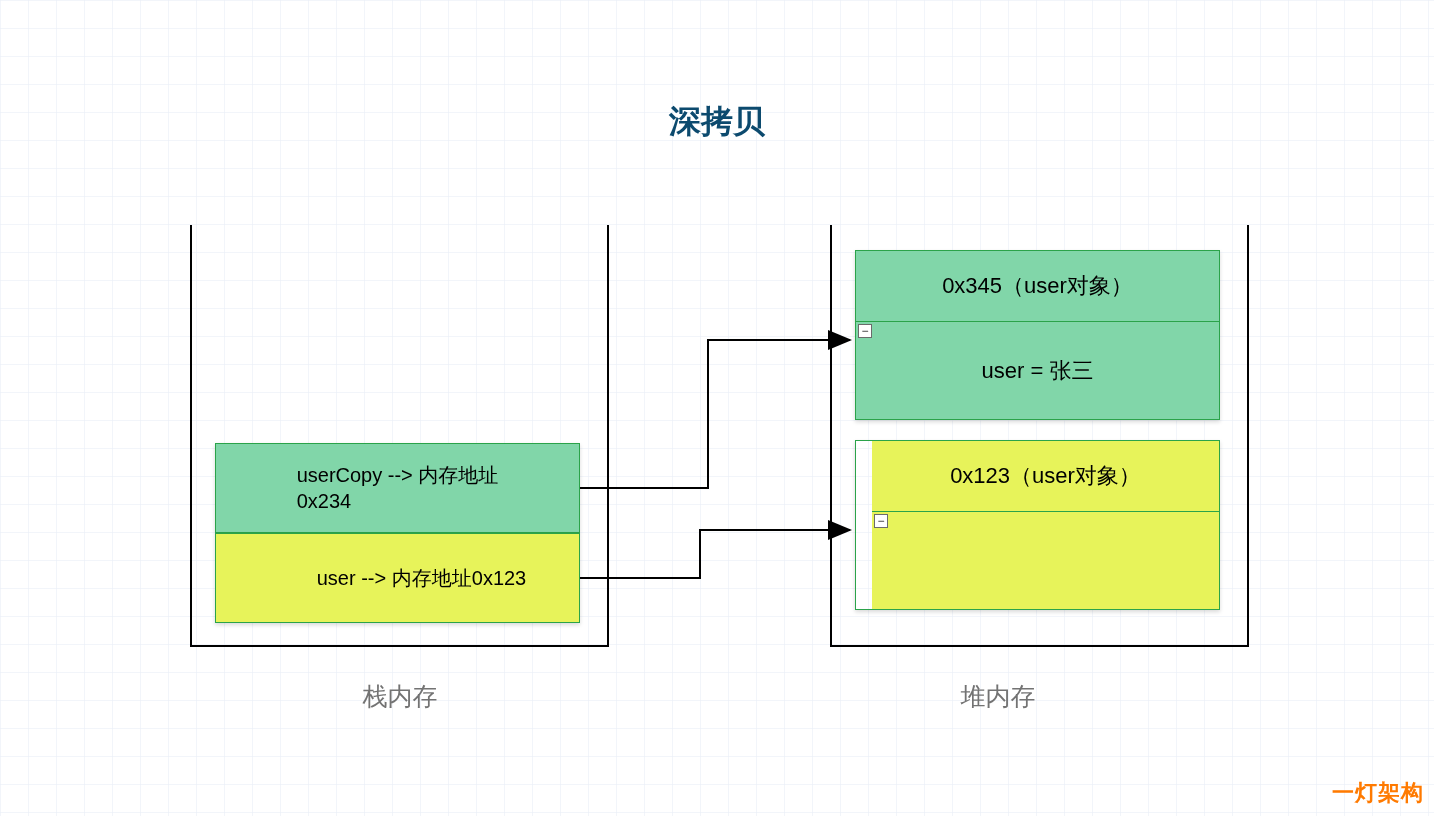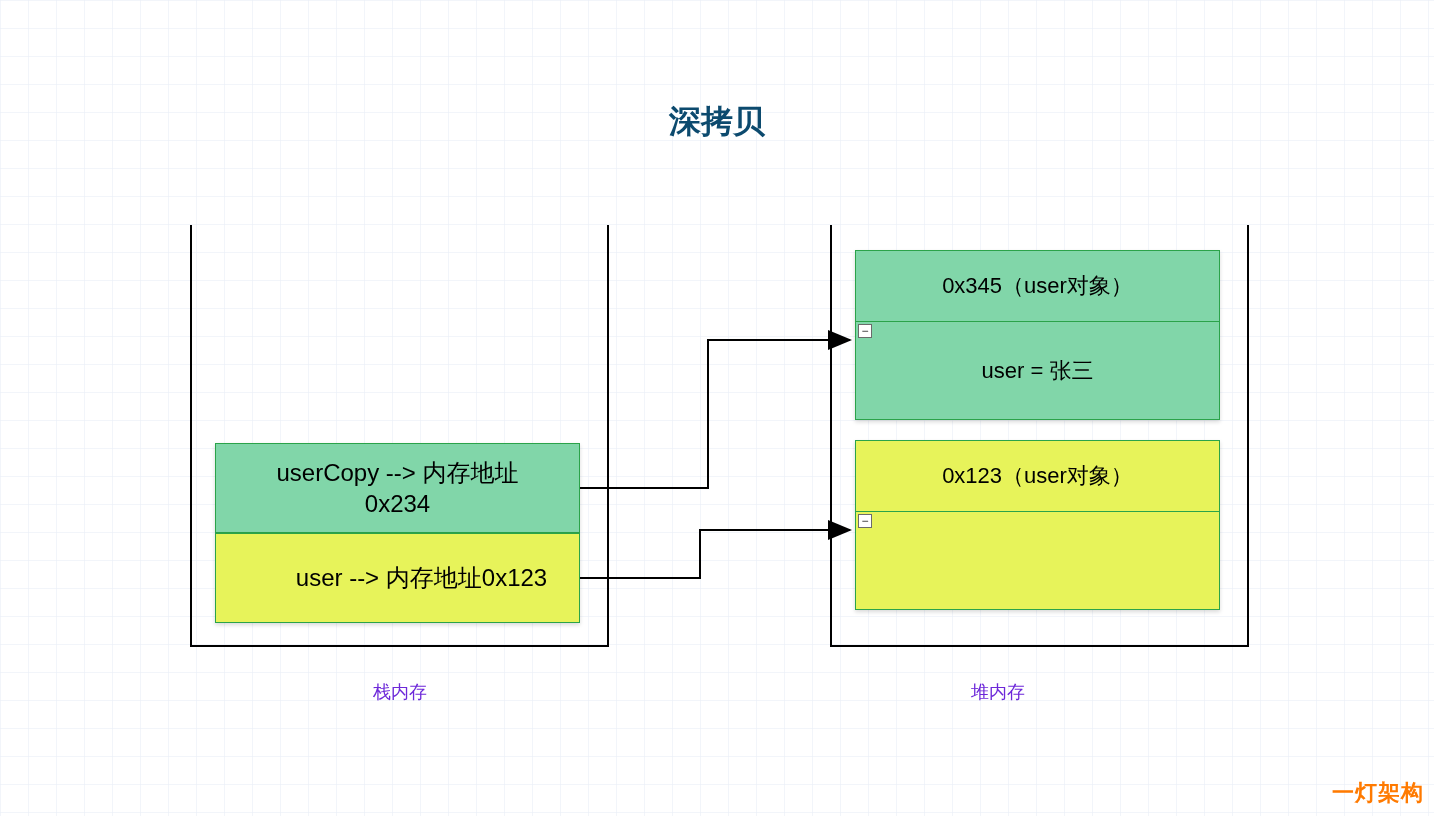--- a/index.html
+++ b/index.html
@@ -31,30 +31,30 @@
     font-weight: 700;
     color: #0c4a6e;
   }
   .memory-container {
     position: absolute;
     border: 2px solid #000;
     border-top: none;
   }
   .memory-label {
     position: absolute;
-    font-size: 18px;
-    color: #6d28d9;
+    font-size: 25px;
+    color: #737373;
     text-align: center;
     font-weight: 400;
   }
   .stack-box {
     position: absolute;
     border: 1.5px solid #2ba34a;
-    font-size: 24px;
-    text-align: center;
+    font-size: 20px;
+    text-align: left;
     box-sizing: border-box;
     display: flex;
     align-items: center;
     justify-content: center;
     line-height: 1.3;
     box-shadow: 0 2px 4px rgba(0,0,0,0.15);
   }
   .stack-box.green {
     background: #81d6a9;
   }
@@ -159,21 +159,21 @@
   </div>
 
   <div class="heap-obj green" style="left:855px; top:250px; width:365px; height:170px;">
     <div class="obj-head">0x345（user对象）</div>
     <div class="obj-body">
       <span class="collapse-icon">−</span>
       <span>user = 张三</span>
     </div>
   </div>
 
-  <div class="heap-obj yellow" style="left:855px; top:440px; width:365px; height:170px;">
+  <div class="heap-obj yellow" style="left:855px; top:440px; width:365px; height:170px;padding-left:16px;">
     <div class="obj-head">0x123（user对象）</div>
     <div class="obj-body">
       <span class="collapse-icon">−</span>
     </div>
   </div>
 
   <svg class="arrow" style="left:0;top:0;width:1434px;height:816px;">
     <defs>
       <marker id="arrowhead" markerWidth="12" markerHeight="10" refX="11" refY="5" orient="auto">
         <polygon points="0 0, 12 5, 0 10" fill="#000"></polygon>

